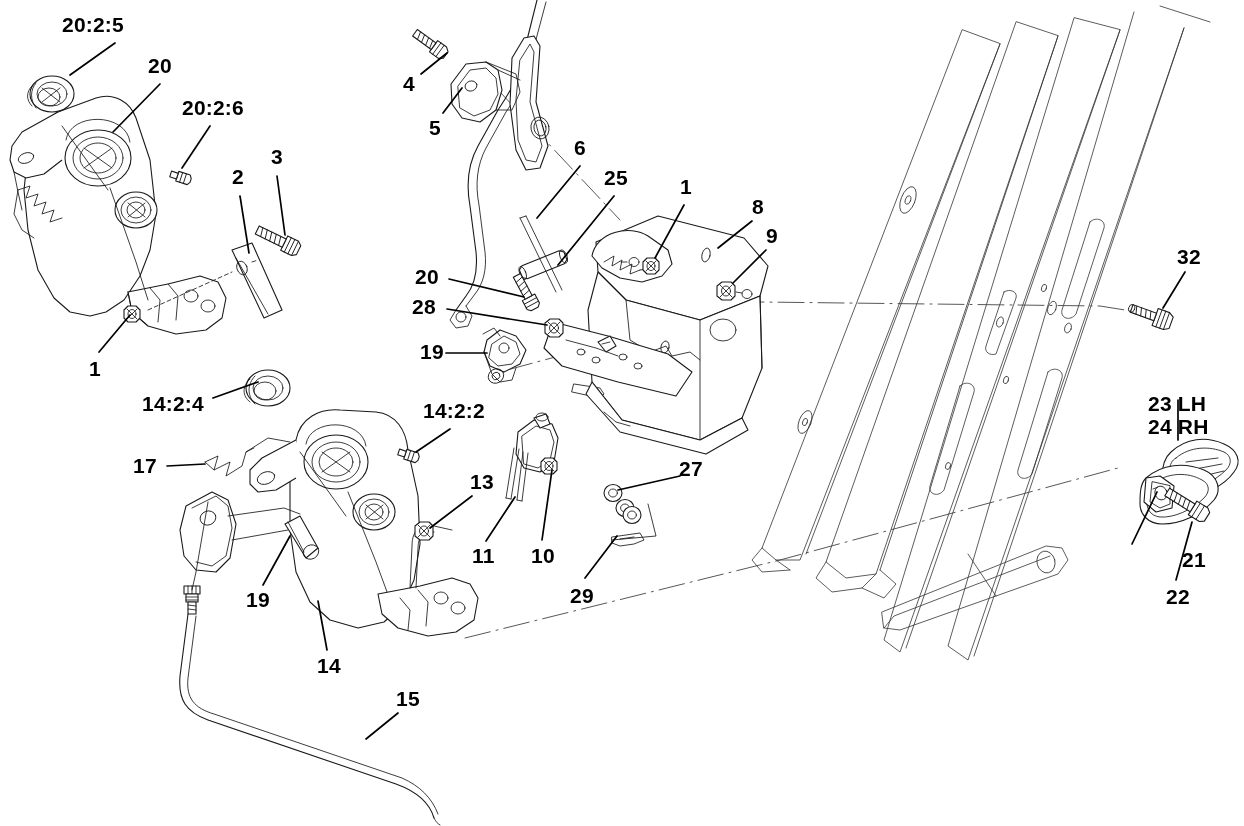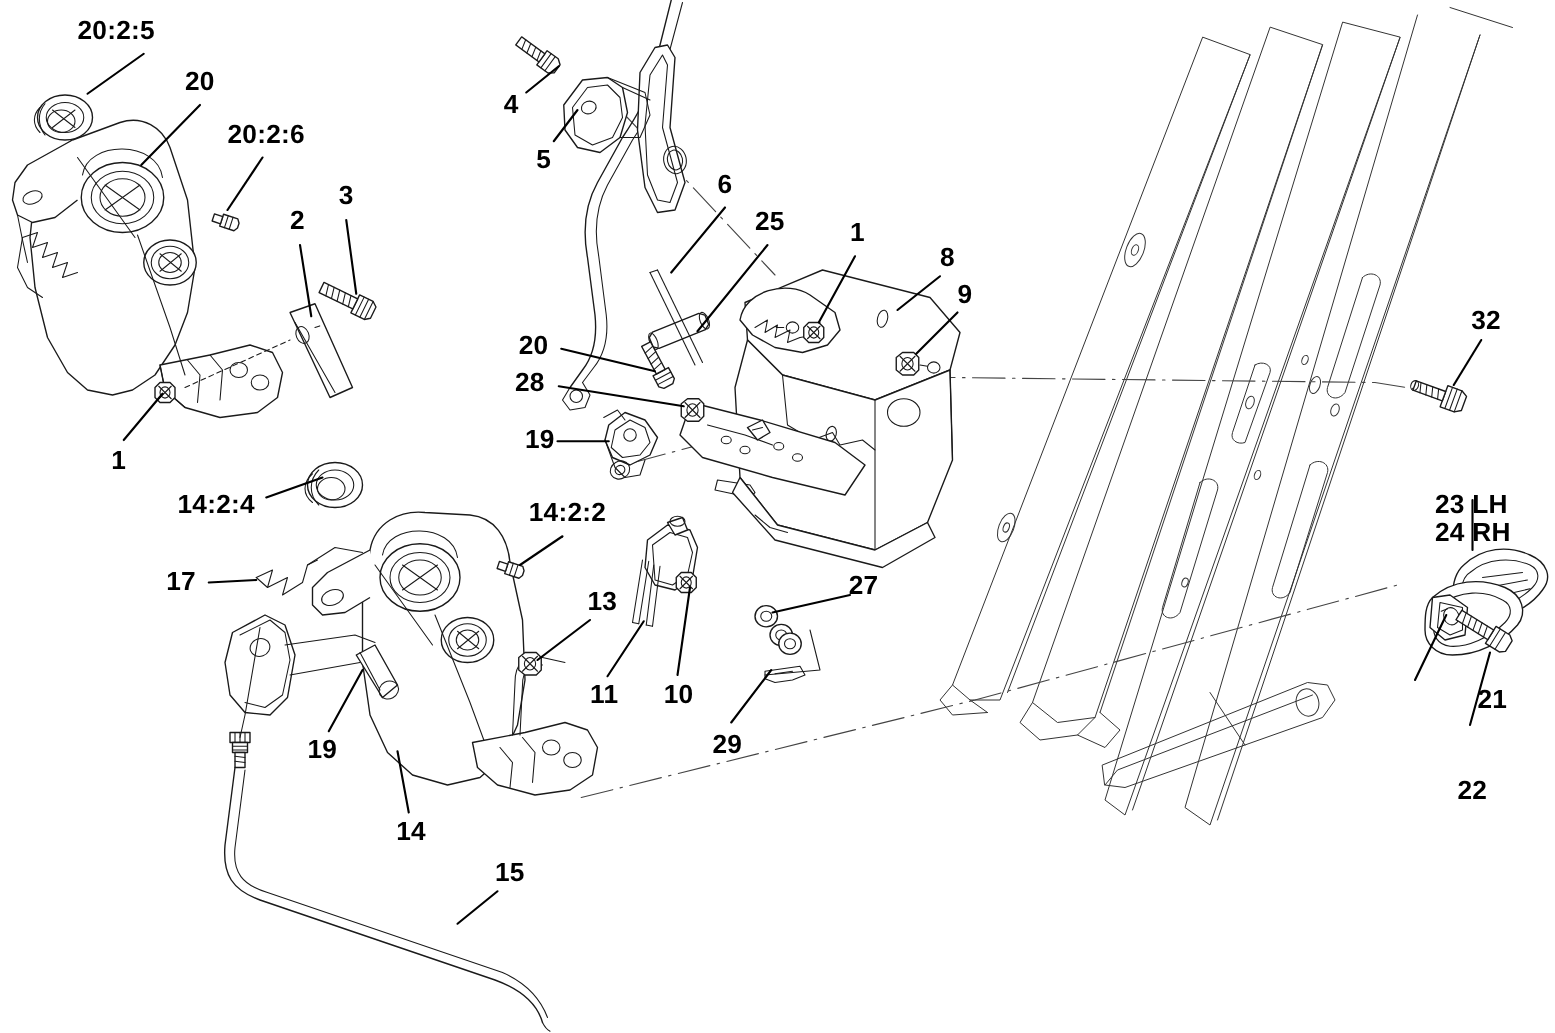--- a/index.html
+++ b/index.html
@@ -517,15 +517,15 @@
   <div class="callout" style="left:531px; top:545px;">10</div>
   <div class="callout" style="left:246px; top:589px;">19</div>
   <div class="callout" style="left:317px; top:655px;">14</div>
   <div class="callout" style="left:396px; top:688px;">15</div>
   <div class="callout" style="left:679px; top:458px;">27</div>
   <div class="callout" style="left:570px; top:585px;">29</div>
   <div class="callout" style="left:1177px; top:246px;">32</div>
   <div class="callout two-line" style="left:1148px; top:353px;">23 LH
 24 RH</div>
   <div class="callout" style="left:1182px; top:549px;text-align:center;">21</div>
-  <div class="callout" style="left:1166px; top:586px;margin-top:36px;">22</div>
+  <div class="callout" style="left:1166px; top:586px;">22</div>
 
 </div>
 
 </body></html>

